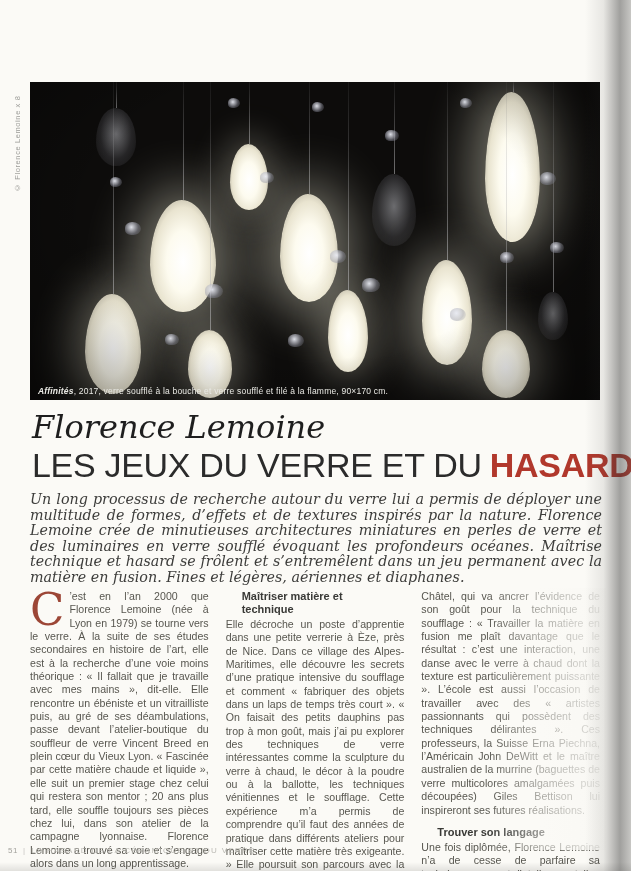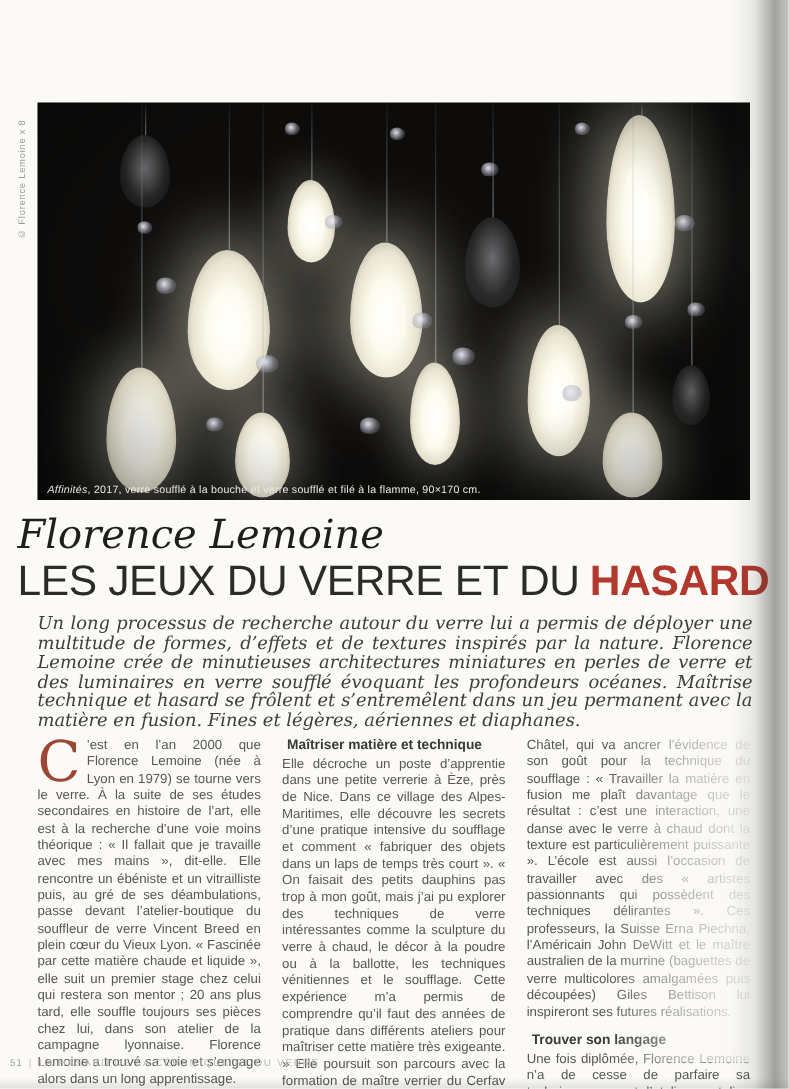--- a/index.html
+++ b/index.html
@@ -33,28 +33,28 @@
   }
   .sparkle{
     position:absolute;
     background:radial-gradient(circle at 40% 40%, rgba(232,234,242,0.95) 0%, rgba(150,152,168,0.45) 55%, rgba(40,40,45,0) 100%);
     border-radius:45% 55% 50% 40%;
   }
   .photo-caption{
     position:absolute;left:8px;bottom:4px;z-index:4;
     font-size:8.5px;color:#e9e9e4;letter-spacing:0.2px;
   }
-  .photo-caption em{font-style:italic;}
+  .photo-caption em{font-style:italic;font-weight:bold;}
   .photo-credit{
     position:absolute;left:13px;top:60px;height:132px;z-index:5;
     writing-mode:vertical-rl;transform:rotate(180deg);
     font-size:7.5px;color:#9b9b97;letter-spacing:0.6px;white-space:nowrap;
   }
   
-  .header-block{position:absolute;left:14px;top:410px;width:575px;}
+  .header-block{position:absolute;left:32px;top:410px;width:575px;}
   .author-name{
     margin:0;font-family:"DejaVu Serif","Liberation Serif",serif;
     font-style:italic;font-weight:400;font-size:32px;line-height:35px;color:#1e1e1e;
   }
   .article-title{
     margin:1px 0 0;font-weight:400;font-size:34px;line-height:38px;
     letter-spacing:-0.3px;color:#2b2b2b;white-space:nowrap;
   }
   .article-title .accent{font-weight:700;margin-left:0.24em;}
   
@@ -66,21 +66,21 @@
   
   .columns{
     position:absolute;left:30px;top:590px;width:570px;height:252px;
     display:flex;gap:17px;
   }
   .col{
     flex:1 1 0;font-size:10.6px;line-height:13.35px;color:#57564f;
     text-align:justify;position:relative;
   }
   .col h3{
-    margin:0 4px 2px;font-size:11px;line-height:13px;font-weight:700;color:#393936;
+    margin:0 16px 2px;font-size:11px;line-height:13px;font-weight:700;color:#393936;
     text-align:left;
   }
   .col h3.spaced{margin-top:9px;}
   .dropcap{
     float:left;font-family:"DejaVu Serif","Liberation Serif",serif;
     font-size:45px;line-height:36px;padding:2px 5px 0 0;font-weight:400;
   }
   .col3-fade{
     position:absolute;top:-2px;right:-6px;width:120px;height:104%;z-index:5;
     background:linear-gradient(to right, rgba(251,250,246,0) 0%, rgba(251,250,246,0.5) 45%, rgba(249,248,244,0.9) 100%);

